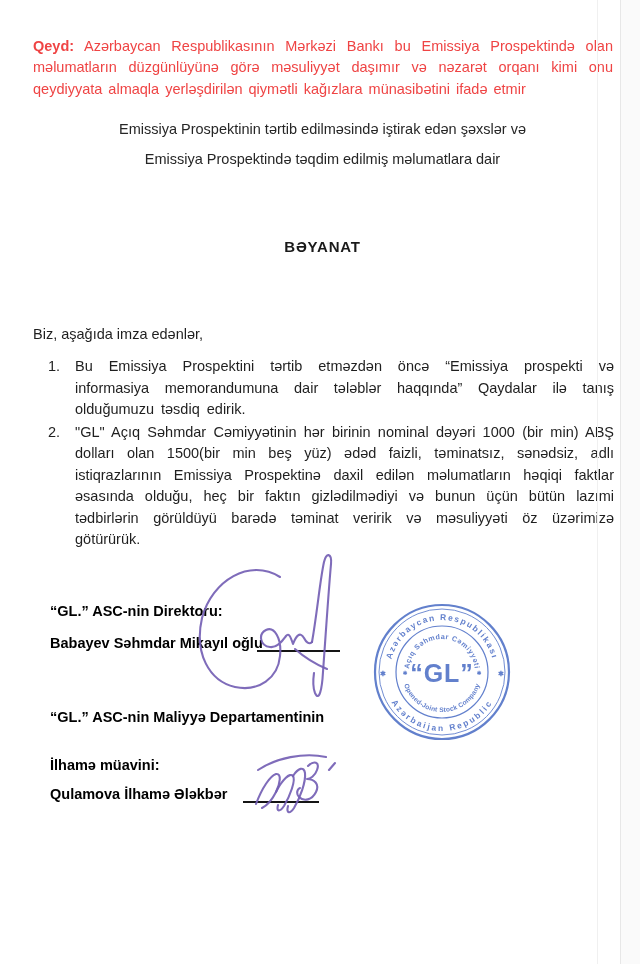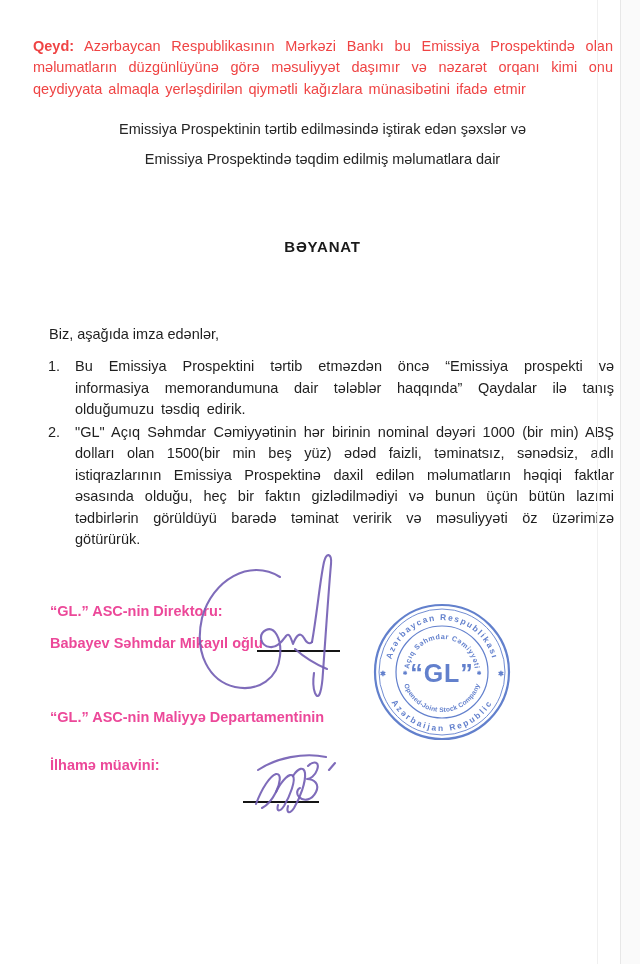--- a/index.html
+++ b/index.html
@@ -10,26 +10,26 @@
   .abs{position:absolute;}
   .note{
     left:33px;top:21px;width:580px;text-align:justify;
     font-size:14.5px;line-height:21.5px;color:#ef4444;word-spacing:2px;
   }
   .note b{font-weight:bold;}
   .centerline{left:0;width:645px;text-align:center;font-size:14.5px;color:#262626;}
   .subtitle1{top:121px;}
   .subtitle2{top:151px;}
   .doc-title{top:238px;font-weight:bold;font-size:15px;letter-spacing:0.8px;color:#1a1a1a;}
-  .intro{left:49px;top:326px;font-size:14.5px;text-align:right;}
+  .intro{left:33px;top:326px;font-size:14.5px;text-align:right;}
   .list{left:48px;top:356px;width:566px;}
   .list-item{display:flex;margin-bottom:1px;}
   .list-num{flex:0 0 27px;font-size:14.5px;line-height:21.5px;}
   .list-text{flex:1;text-align:justify;font-size:14.5px;line-height:21.5px;word-spacing:3px;}
-  .sig-text{left:50px;font-weight:bold;font-size:14.5px;color:#ec4899;}
+  .sig-text{left:50px;font-weight:bold;font-size:14.5px;color:#000000;}
   .sig1-role{top:603px;}
   .sig1-name{top:635px;}
   .sig2-role1{top:709px;}
   .sig2-role2{top:757px;}
   .sig2-name{top:786px;}
   .sigline{height:0;border-top:2px solid #151515;}
   .sigline1{left:257px;top:650px;width:83px;}
   .sigline2{left:243px;top:801px;width:76px;}
   .stamp{left:372px;top:602px;width:140px;height:140px;opacity:0.88;}
   .signature1{left:192px;top:550px;width:150px;height:155px;}
@@ -66,20 +66,21 @@
       <div class="list-text">"GL" Açıq Səhmdar Cəmiyyətinin hər birinin nominal dəyəri 1000 (bir min) ABŞ dolları olan 1500(bir min beş yüz) ədəd faizli, təminatsız, sənədsiz, adlı istiqrazlarının Emissiya Prospektinə daxil edilən məlumatların həqiqi faktlar əsasında olduğu, heç bir faktın gizlədilmədiyi və bunun üçün bütün lazımi tədbirlərin görüldüyü barədə təminat veririk və məsuliyyəti öz üzərimizə götürürük.</div>
     </div>
   </div>
 
   <div class="abs sig-text sig1-role">“GL.” ASC-nin Direktoru:</div>
   <div class="abs sig-text sig1-name">Babayev Səhmdar Mikayıl oğlu</div>
   <div class="abs sigline sigline1"></div>
 
   <div class="abs sig-text sig2-role1">“GL.” ASC-nin Maliyyə Departamentinin</div>
   <div class="abs sig-text sig2-role2">İlhamə müavini:</div>
+  <div class="abs sig-text sig2-name">Qulamova İlhamə Ələkbər</div>
   <div class="abs sigline sigline2"></div>
 
   <svg class="abs signature1" viewBox="0 0 150 155" aria-hidden="true">
     <path class="ink" d="M 88,27 C 58,8 20,30 10,68 C 2,103 17,131 43,137 C 67,142 86,128 88,106 C 90,88 82,76 74,80 C 66,84 68,96 78,97 C 86,98 91,90 94,86 C 97,82 99,88 101,94 C 104,86 108,81 112,88 C 114,92 117,95 120,92"></path>
     <path class="ink" d="M 120,92 C 125,64 128,30 132,12 C 134,2 140,3 139,14 C 136,48 133,95 131,122 C 130,140 127,152 123,143 C 121,138 121,130 122,123"></path>
     <path class="ink" d="M 103,99 C 112,107 123,114 135,119"></path>
   </svg>
 
   <svg class="abs signature2" viewBox="0 0 105 72" aria-hidden="true">
     <path class="ink" d="M 26,22 C 44,10 72,4 94,9"></path>

